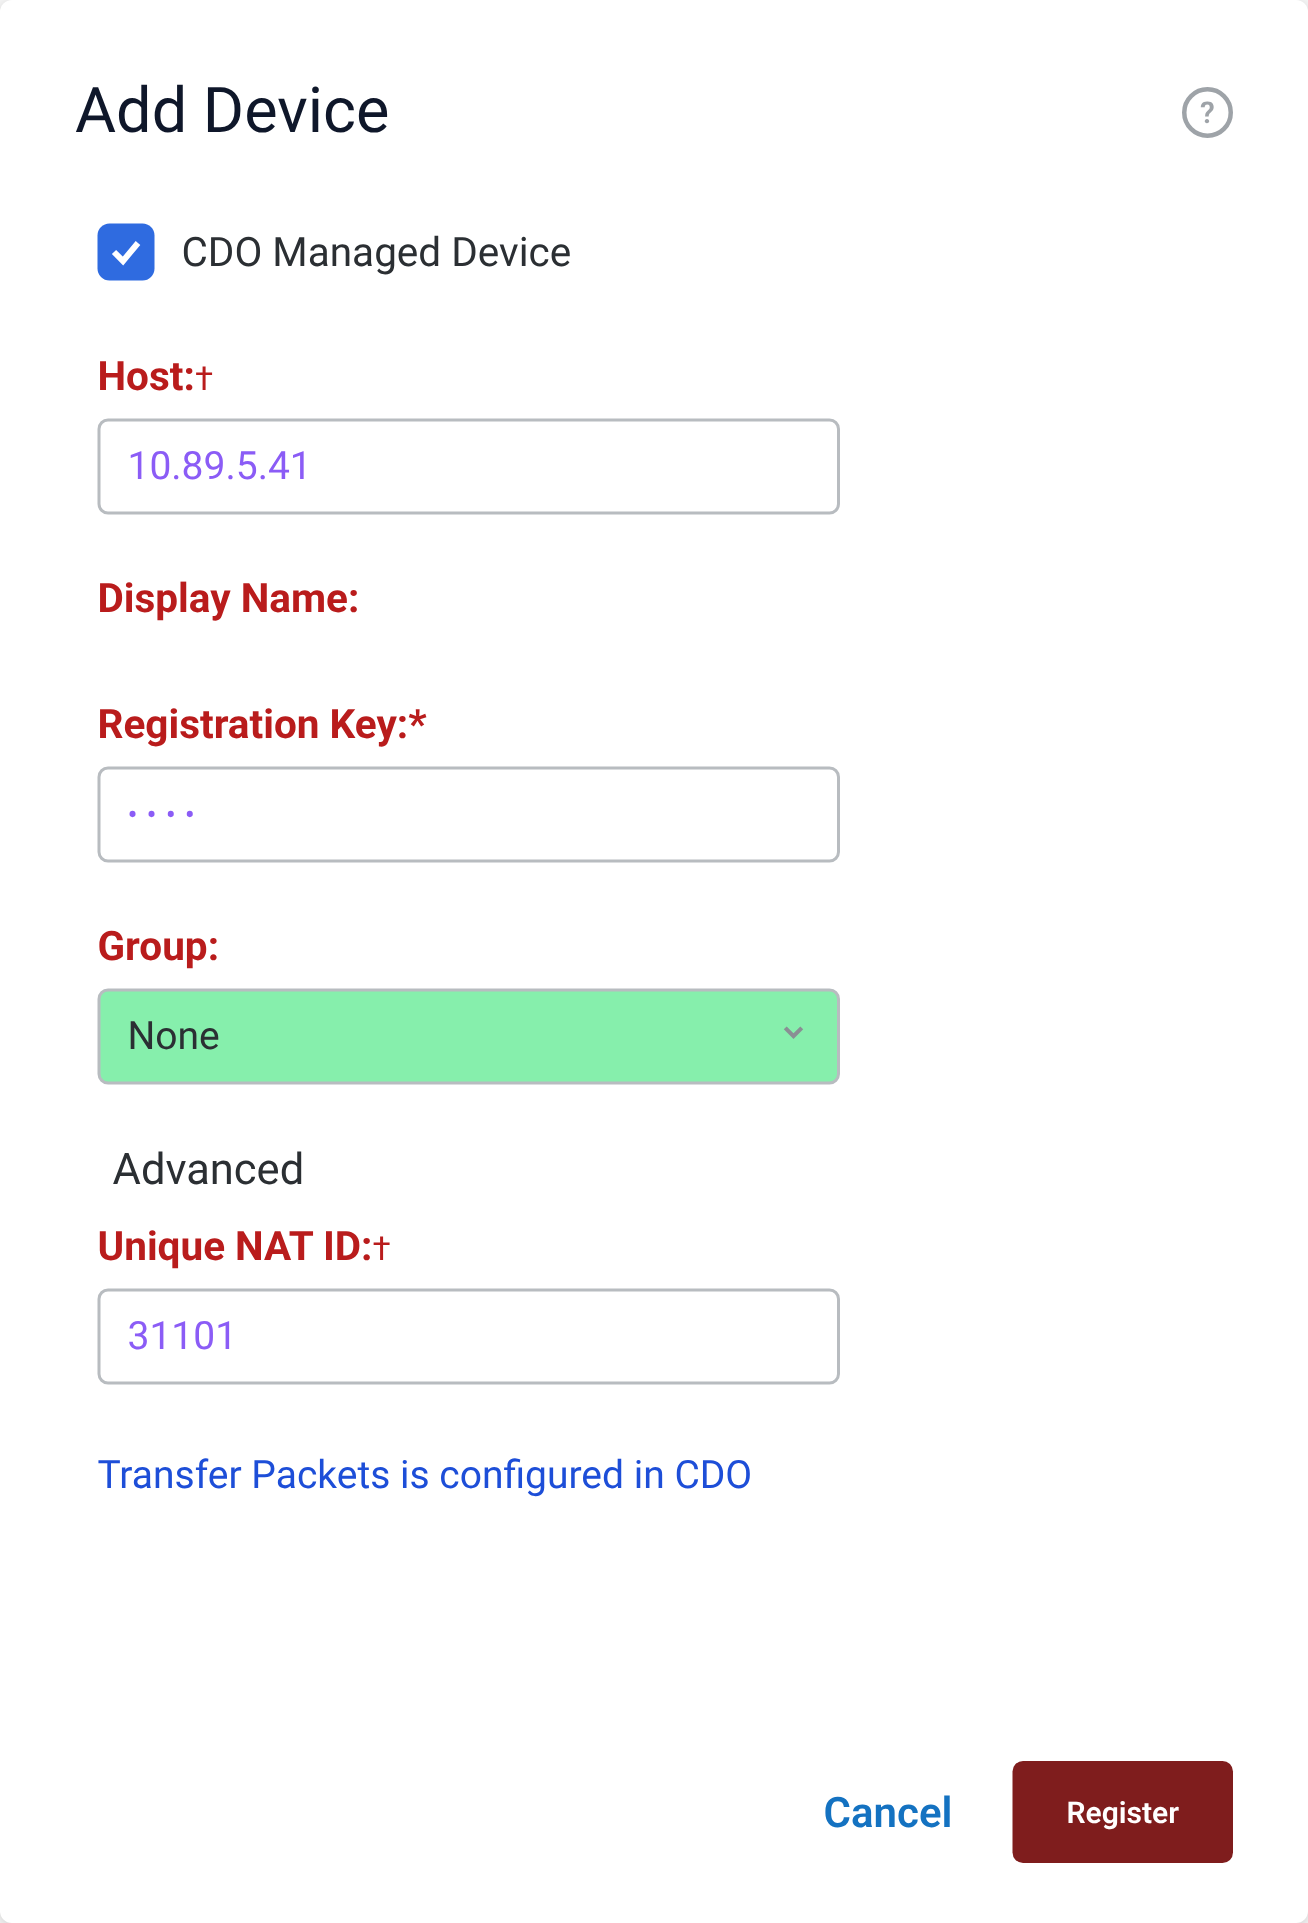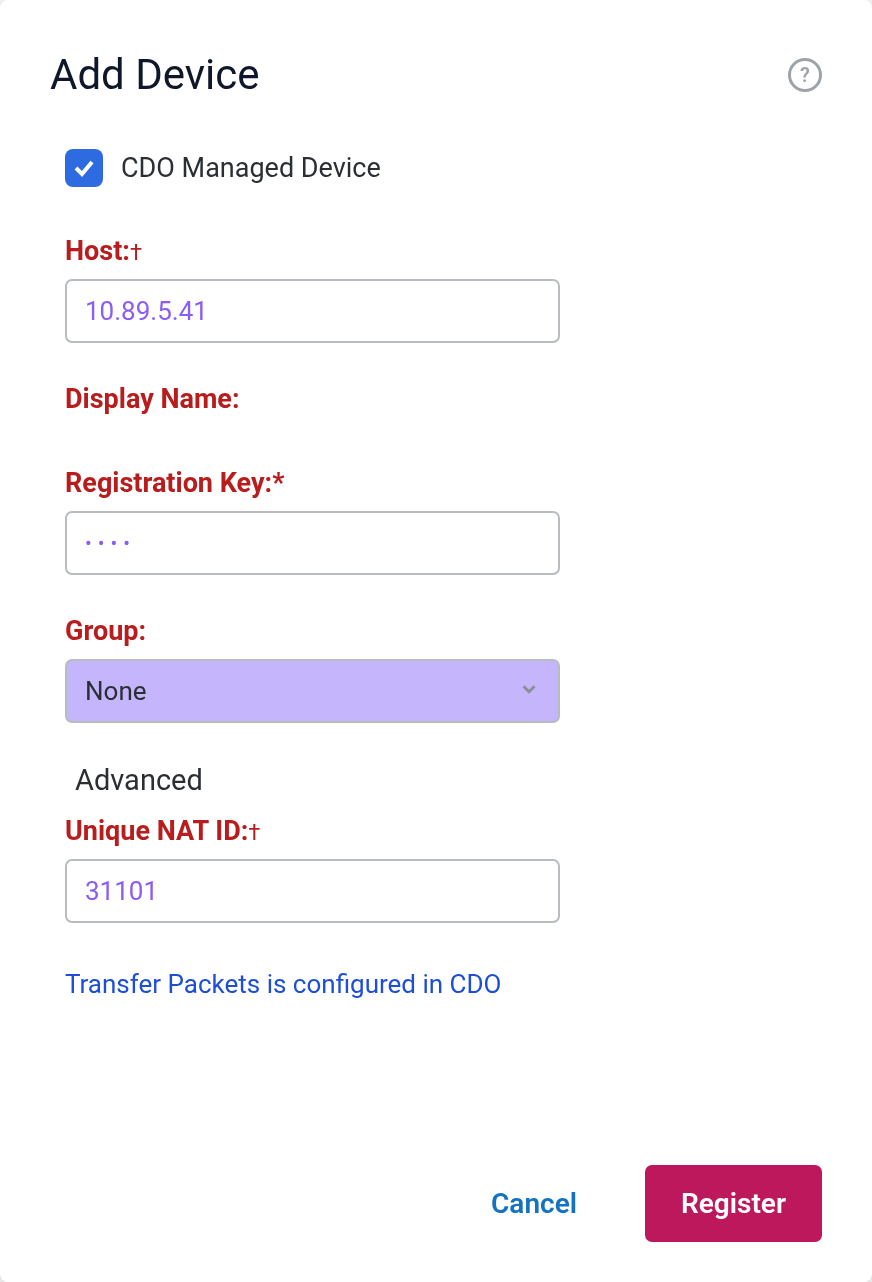--- a/index.html
+++ b/index.html
@@ -107,21 +107,21 @@
       border: 2px solid #b8bcc0;
       border-radius: 7px;
       padding: 0 18px;
       font-size: 26px;
       color: #2b2f33;
       font-family: inherit;
       display: flex;
       align-items: center;
       justify-content: space-between;
       cursor: pointer;
-      background: #c4b5fd;
+      background: #86efac;
       gap: 48px;
     }
     .chevron-icon {
       color: #8a8f94;
     }
     .chevron-icon svg {
       width: 22px;
       height: 22px;
       stroke: currentColor;
       stroke-width: 3;
@@ -137,38 +137,38 @@
     .footer-note {
       font-size: 26px;
       color: #1d4ed8;
       padding-left: 15px;
       margin-top: 6px;
     }
     .button-row {
       display: flex;
       justify-content: flex-end;
       align-items: center;
-      gap: 68px;
+      gap: 40px;
       margin-top: auto;
       padding-top: 40px;
     }
     .btn-cancel {
       background: none;
       border: none;
       color: #1472c1;
       font-size: 28px;
       font-weight: 600;
       cursor: pointer;
       font-family: inherit;
     }
     .btn-register {
-      background: #be185d;
+      background: #7f1d1d;
       border: none;
       color: #ffffff;
-      font-size: 28px;
+      font-size: 20px;
       font-weight: 600;
       padding: 22px 36px;
       border-radius: 7px;
       cursor: pointer;
       font-family: inherit;
     }
     .password-dots {
       letter-spacing: 6px;
       font-size: 20px;
     }

